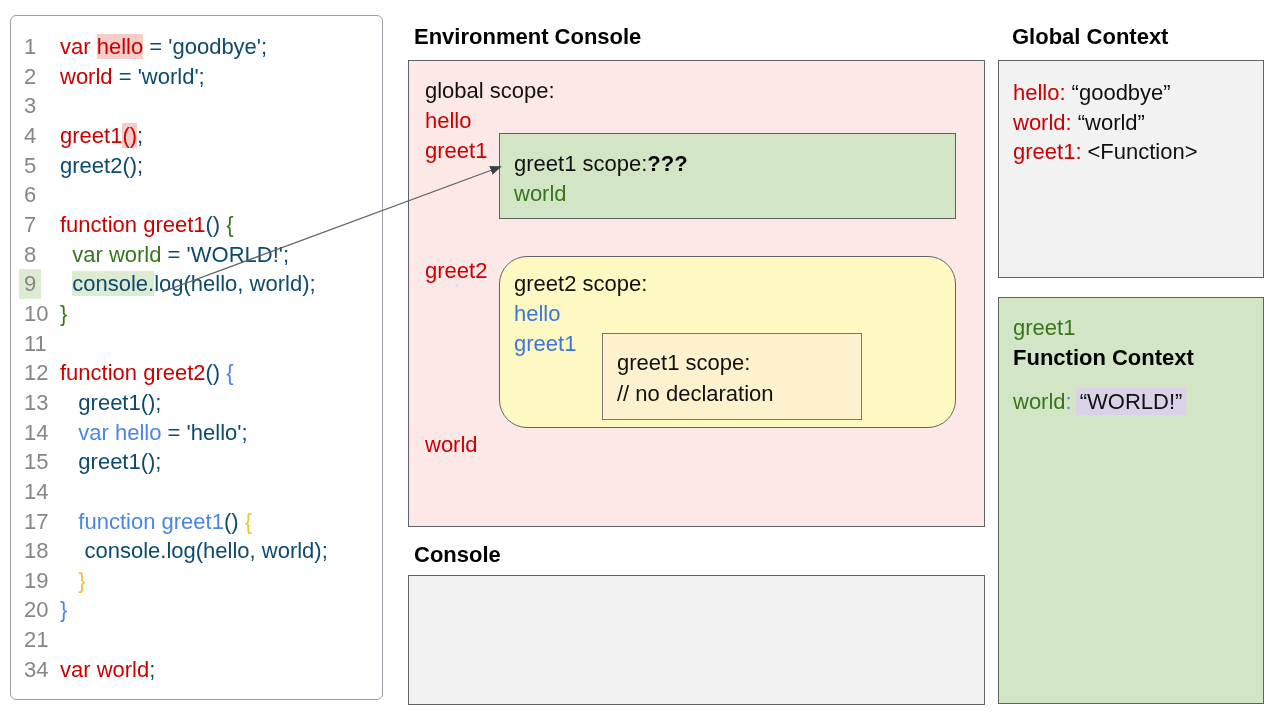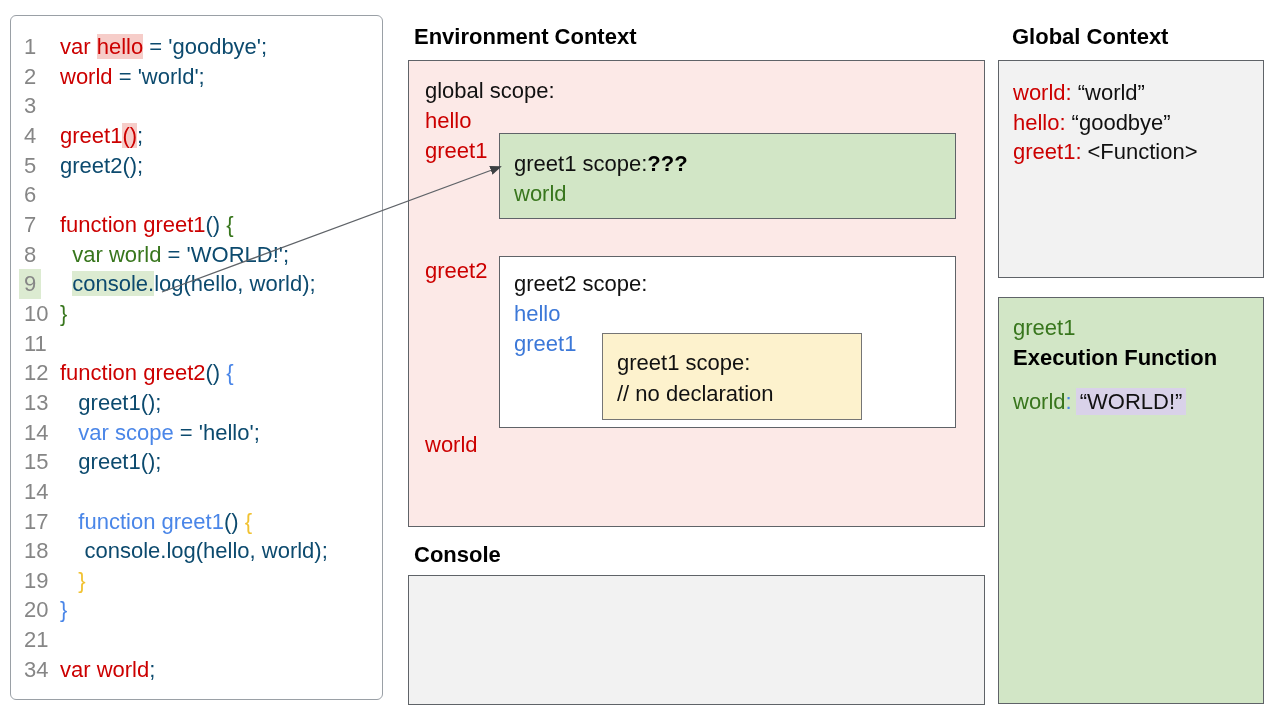--- a/index.html
+++ b/index.html
@@ -34,22 +34,22 @@
   .pinkbox{left:408px;top:60px;width:577px;height:467px;background:#fce9e7;}
   .plabel{position:absolute;left:16px;font-size:22px;line-height:28px;white-space:pre;}
   .p-global{top:16px;color:#111;}
   .p-hello{top:46px;color:#cc0000;}
   .p-greet1{top:76px;color:#cc0000;}
   .p-greet2{top:196px;color:#cc0000;}
   .p-world{top:370px;color:#cc0000;}
 
   .greenbox{left:90px;top:72px;width:457px;height:86px;background:#d2e6c6;
     padding:15px 0 0 14px;font-size:22px;line-height:30px;}
-  .bluebox{left:90px;top:195px;width:457px;height:172px;background:#ffffff;
-    padding:12px 0 0 14px;font-size:22px;line-height:30px;}
+  .bluebox{left:90px;top:195px;width:457px;height:172px;background:#fef9c3;
+    padding:12px 0 0 14px;font-size:22px;line-height:30px;border-radius:28px;}
   .yellowbox{left:102px;top:76px;width:260px;height:87px;background:#fdf2cd;
     border-color:#757575;padding:13px 0 0 14px;font-size:22px;line-height:31px;color:#111;}
 
   .consolebox{left:408px;top:575px;width:577px;height:130px;background:#f2f2f2;}
   .globalbox{left:998px;top:60px;width:266px;height:218px;background:#f2f2f2;
     padding:17px 0 0 14px;font-size:22px;line-height:29.6px;}
   .execbox{left:998px;top:297px;width:266px;height:407px;background:#d2e6c6;
     padding:15px 0 0 14px;font-size:22px;line-height:29.5px;}
 
   .red{color:#cc0000;}
@@ -78,33 +78,33 @@
         <div class="cl"><span class="ln"><span class="lnt">4</span></span><span class="ct"><span class="c-red">greet1</span><span class="c-red hl-pink">()</span><span class="c-black">;</span></span></div>
         <div class="cl"><span class="ln"><span class="lnt">5</span></span><span class="ct"><span class="c-black">greet2();</span></span></div>
         <div class="cl"><span class="ln"><span class="lnt">6</span></span><span class="ct"></span></div>
         <div class="cl"><span class="ln"><span class="lnt">7</span></span><span class="ct"><span class="c-red">function greet1</span><span class="c-black">() </span><span class="c-green">{</span></span></div>
         <div class="cl"><span class="ln"><span class="lnt">8</span></span><span class="ct"><span class="c-green">  var world</span><span class="c-black"> = 'WORLD!';</span></span></div>
         <div class="cl"><span class="ln"><span class="lnt hl-green">9</span></span><span class="ct"><span class="c-black">  </span><span class="c-black hl-green">console.</span><span class="c-black">log(hello, world);</span></span></div>
         <div class="cl"><span class="ln"><span class="lnt">10</span></span><span class="ct"><span class="c-green">}</span></span></div>
         <div class="cl"><span class="ln"><span class="lnt">11</span></span><span class="ct"></span></div>
         <div class="cl"><span class="ln"><span class="lnt">12</span></span><span class="ct"><span class="c-red">function greet2</span><span class="c-black">() </span><span class="c-blue">{</span></span></div>
         <div class="cl"><span class="ln"><span class="lnt">13</span></span><span class="ct"><span class="c-black">   greet1();</span></span></div>
-        <div class="cl"><span class="ln"><span class="lnt">14</span></span><span class="ct"><span class="c-blue">   var scope</span><span class="c-black"> = 'hello';</span></span></div>
+        <div class="cl"><span class="ln"><span class="lnt">14</span></span><span class="ct"><span class="c-blue">   var hello</span><span class="c-black"> = 'hello';</span></span></div>
         <div class="cl"><span class="ln"><span class="lnt">15</span></span><span class="ct"><span class="c-black">   greet1();</span></span></div>
         <div class="cl"><span class="ln"><span class="lnt">14</span></span><span class="ct"></span></div>
         <div class="cl"><span class="ln"><span class="lnt">17</span></span><span class="ct"><span class="c-blue">   function greet1</span><span class="c-black">() </span><span class="c-orange">{</span></span></div>
         <div class="cl"><span class="ln"><span class="lnt">18</span></span><span class="ct"><span class="c-black">    console.log(hello, world);</span></span></div>
         <div class="cl"><span class="ln"><span class="lnt">19</span></span><span class="ct"><span class="c-orange">   }</span></span></div>
         <div class="cl"><span class="ln"><span class="lnt">20</span></span><span class="ct"><span class="c-blue">}</span></span></div>
         <div class="cl"><span class="ln"><span class="lnt">21</span></span><span class="ct"></span></div>
         <div class="cl"><span class="ln"><span class="lnt">34</span></span><span class="ct"><span class="c-red">var world</span><span class="c-black">;</span></span></div>
       </div>
   </section>
 
-  <h2 class="h env-title">Environment Context</h2>
+  <h2 class="h env-title">Environment Console</h2>
 
   <div class="box pinkbox">
     <span class="plabel p-global">global scope:</span>
     <span class="plabel p-hello">hello</span>
     <span class="plabel p-greet1">greet1</span>
     <span class="plabel p-greet2">greet2</span>
     <span class="plabel p-world">world</span>
 
     <div class="box greenbox">
       <div>
@@ -123,33 +123,33 @@
       </div>
     </div>
   </div>
 
   <h2 class="h console-title">Console</h2>
   <div class="box consolebox"></div>
 
   <h2 class="h global-title">Global Context</h2>
   <div class="box globalbox">
     <div>
-      <span class="red">world:</span><span class="val">“world”</span>
+      <span class="red">hello:</span><span class="val">“goodbye”</span>
     </div>
     <div>
-      <span class="red">hello:</span><span class="val">“goodbye”</span>
+      <span class="red">world:</span><span class="val">“world”</span>
     </div>
     <div>
       <span class="red">greet1:</span><span class="val">&lt;Function&gt;</span>
     </div>
   </div>
 
   <div class="box execbox">
     <div class="greentxt">greet1</div>
-    <div class="bold">Execution Function</div>
+    <div class="bold">Function Context</div>
     <div class="world-line">
       <span class="greentxt">world</span><span class="colon-blue">:</span><span class="lavval">“WORLD!”</span>
     </div>
   </div>
 
   <svg class="arrow-svg" viewBox="0 0 1280 712">
     <defs>
       <marker id="ah" markerWidth="9" markerHeight="7" refX="7.5" refY="3.5" orient="auto">
         <path d="M0,0 L9,3.5 L0,7 z" fill="#3c4043"></path>
       </marker>

